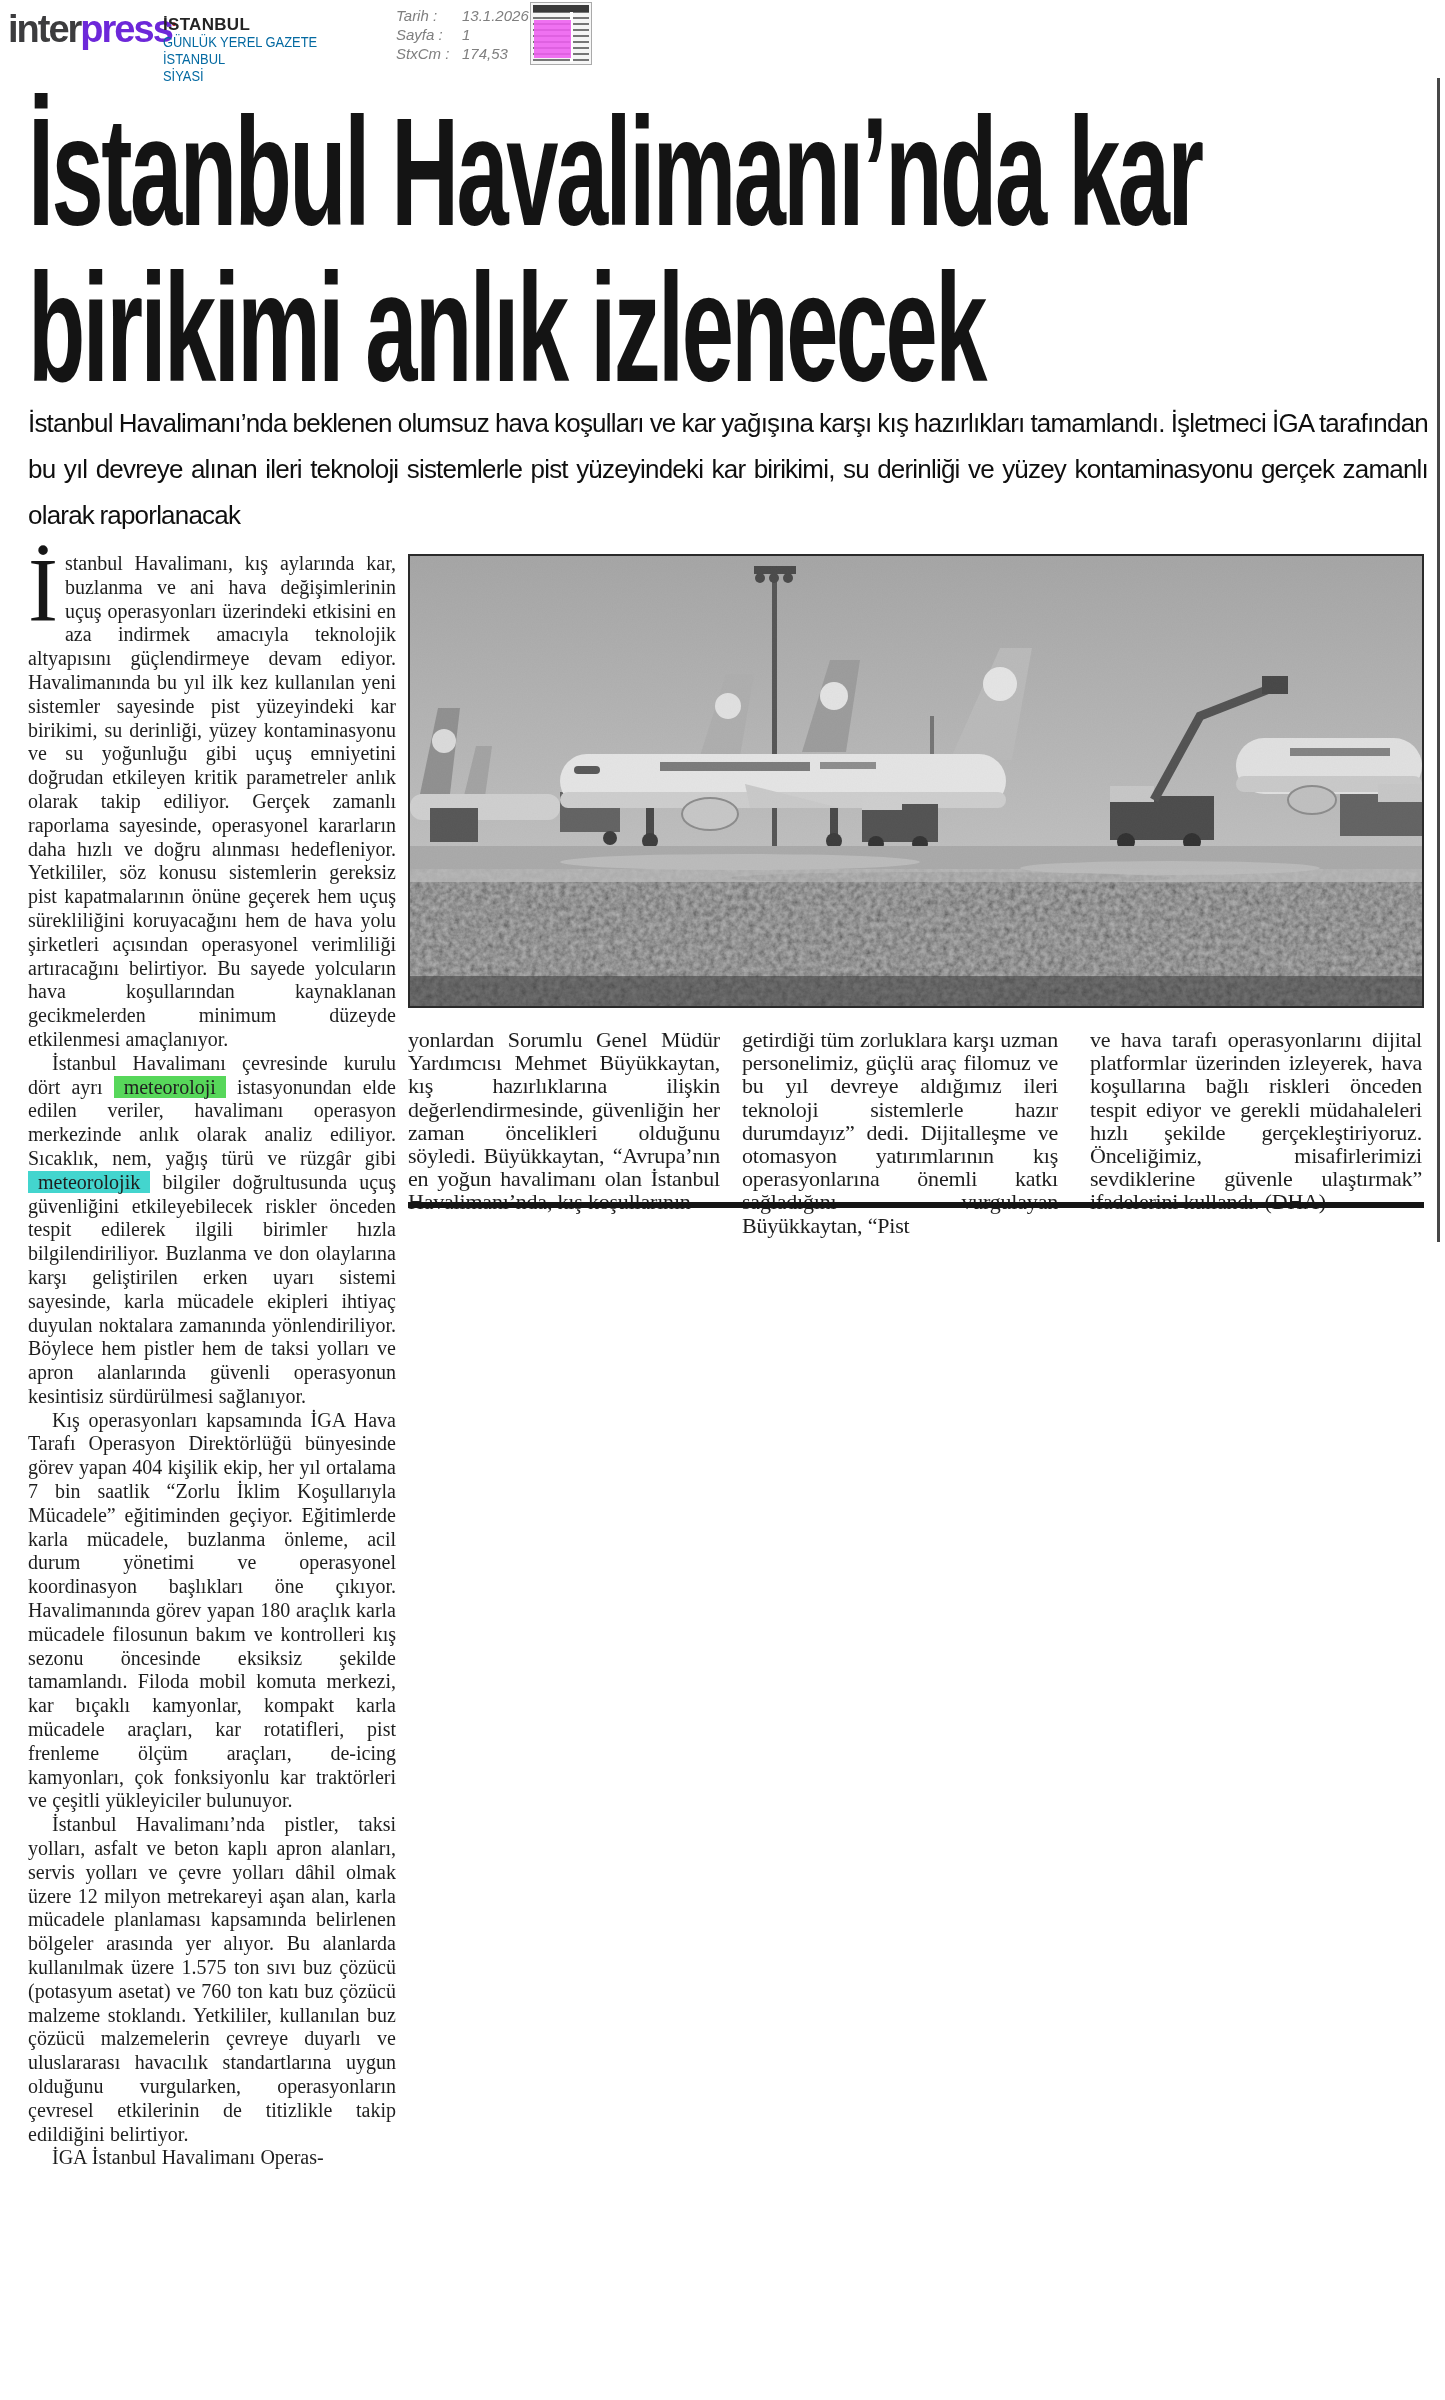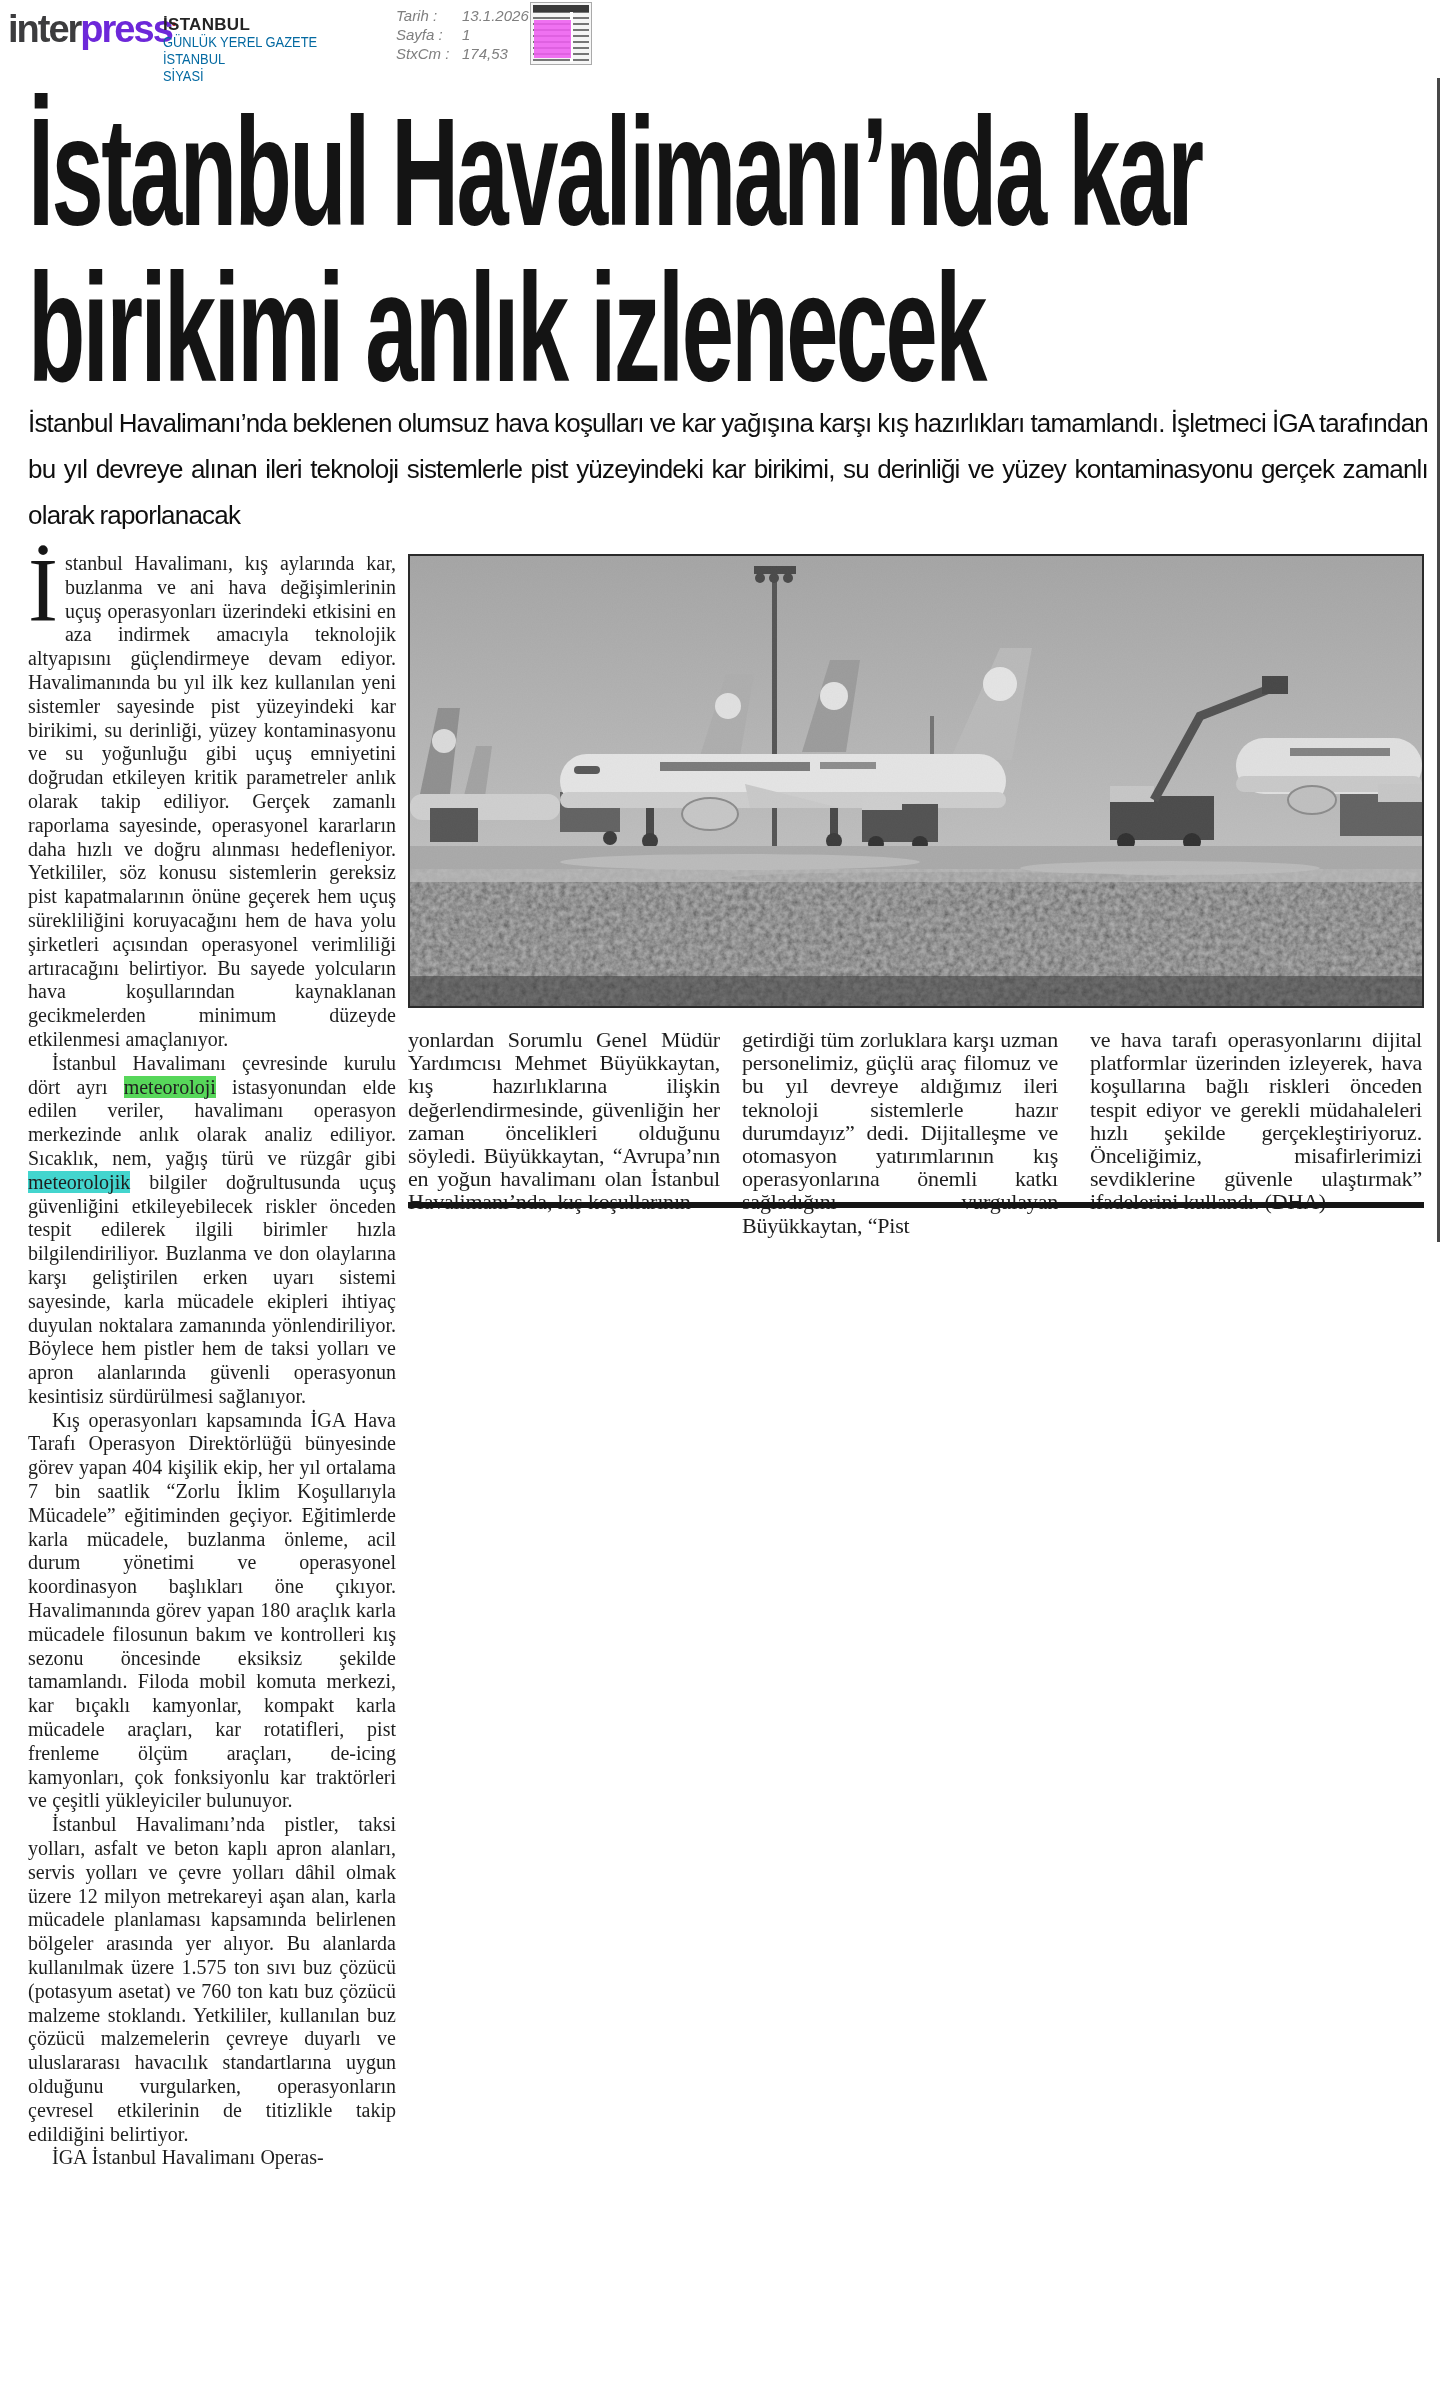--- a/index.html
+++ b/index.html
@@ -40,21 +40,21 @@
   
   .bodycol{position:absolute;font-family:"Liberation Serif",serif;text-align:justify;color:#1e1e1e;}
   #col1{left:28px;top:552px;width:368px;font-size:20px;line-height:23.8px;word-spacing:.4px;}
   .cont{top:1028px;font-size:22px;line-height:23.2px;letter-spacing:-.2px;}
   #col2{left:408px;width:312px;}
   #col3{left:742px;width:316px;}
   #col4{left:1090px;width:332px;}
   .bodycol p{margin:0;}
   .bodycol p.ind{text-indent:24px;}
   .dropcap{float:left;font-size:90px;line-height:71px;padding:3px 7px 0 0;color:#161616;}
-  .hl-word{padding:0 0;}
+  .hl-word{padding:0 10px;}
 
   
   .subhead{margin:16px 0 12px 0;padding:9px 6px 9px 28px;
     background:linear-gradient(97deg,#8f8f8f 0,#c9c9c9 9%,#ebebeb 45%,#f3f3f3 68%,#d9d9d9 100%);
     box-shadow:inset 18px 0 14px -9px #1c1c1c;
     font-family:"Liberation Sans",sans-serif;font-weight:bold;font-size:26px;line-height:32px;
     color:#141414;text-align:left;text-indent:0;}
 
   
   #photo{left:408px;top:554px;width:1012px;height:450px;border:2px solid #2a2a2a;background:#b5b5b5;}

